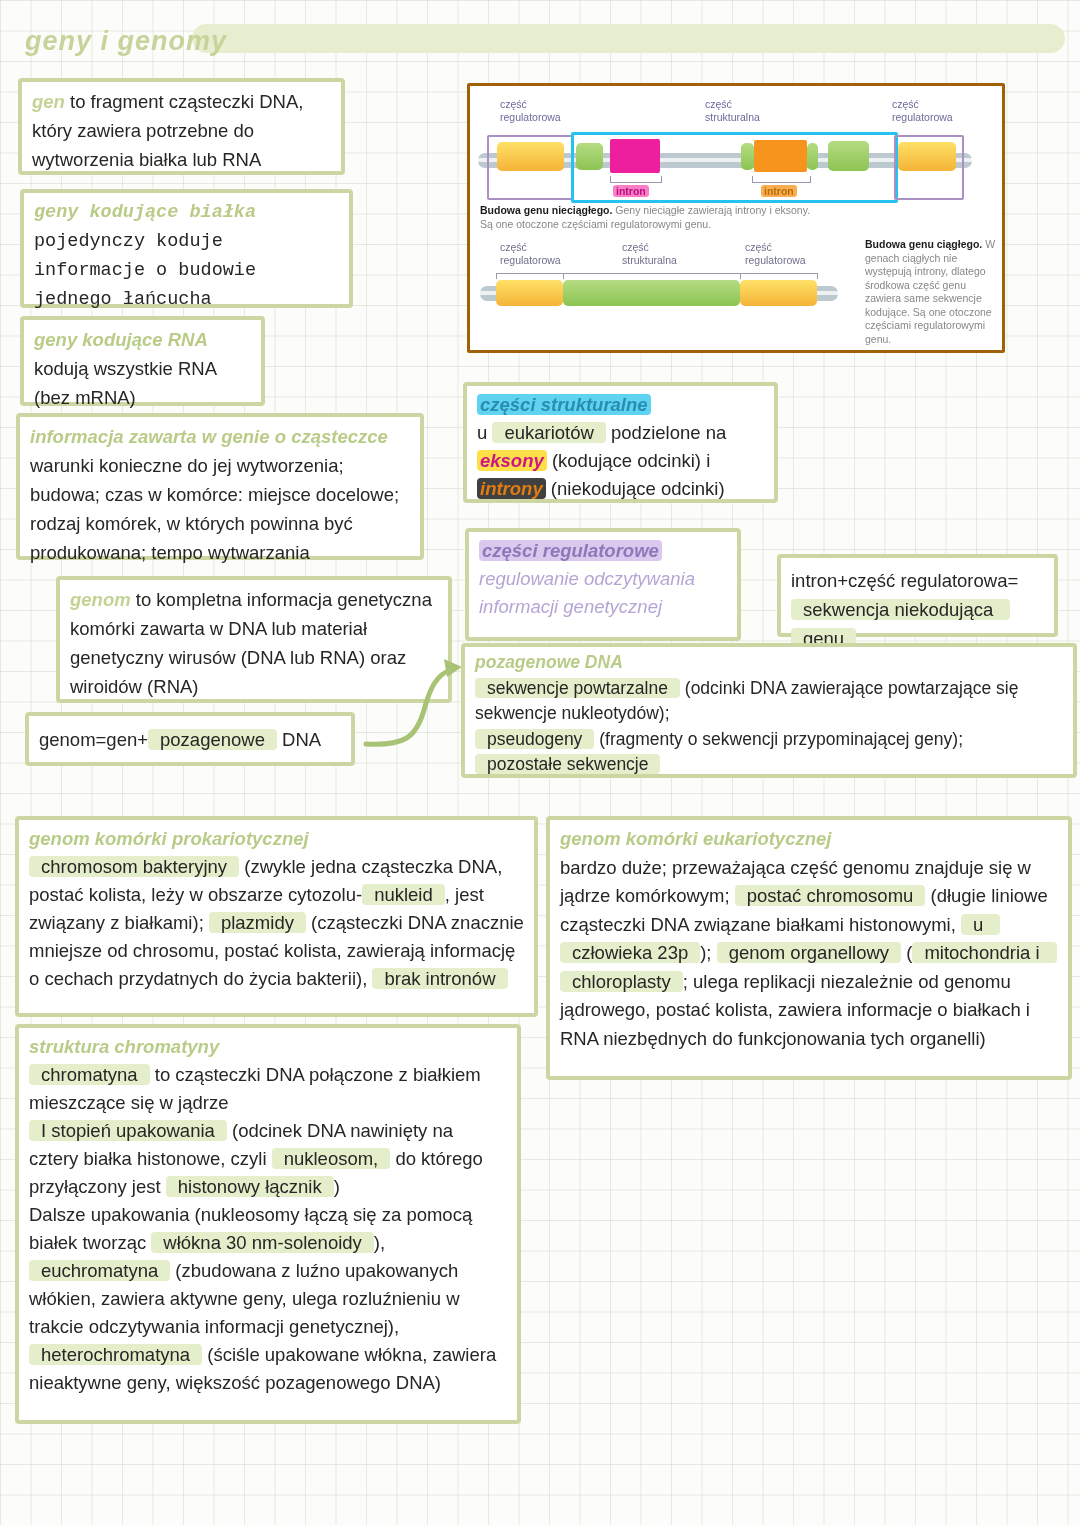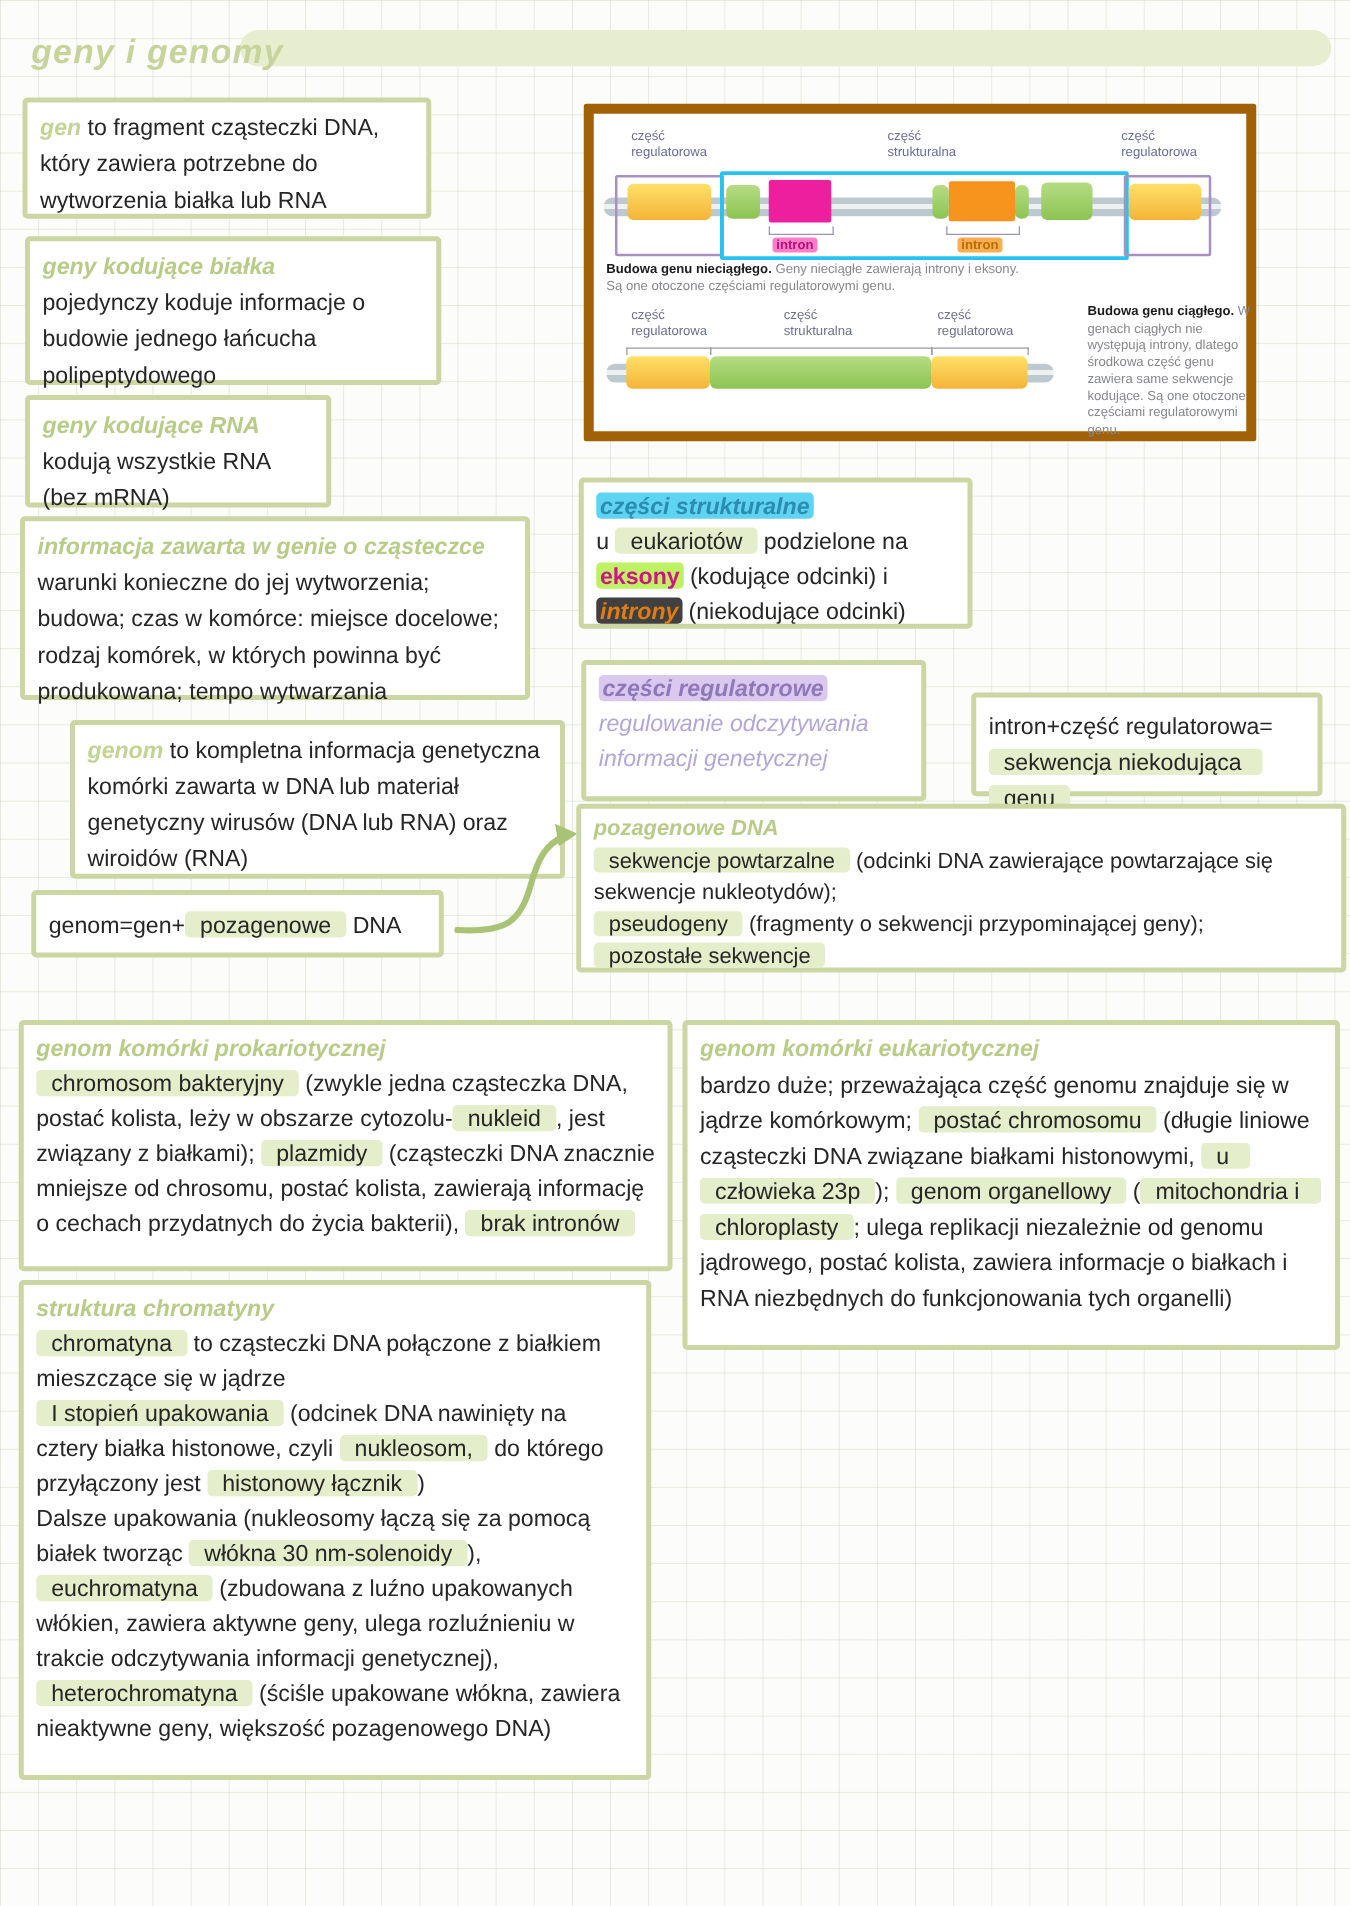--- a/index.html
+++ b/index.html
@@ -16,27 +16,27 @@
     background:#e7eecf;border-radius:15px;}
   .page-title{position:absolute;left:25px;top:26px;font-size:27px;letter-spacing:1px;
     color:#c6d49b;font-style:italic;font-weight:bold;}
   .note-box{position:absolute;background:#fff;border:4px solid #cbd6a2;border-radius:4px;
     padding:5px 10px;box-sizing:border-box;font-size:18.5px;line-height:29px;color:#262626;}
   .hdr{color:#b8cc88;font-style:italic;font-weight:bold;}
   .rich{white-space:pre-wrap;}
   .green-word{color:#c3d394;font-style:italic;font-weight:bold;}
   .hl-green{background:#e5eeca;border-radius:4px;padding:0 12px;box-decoration-break:clone;-webkit-box-decoration-break:clone;}
   .hl-cyan{background:#5fd4f2;color:#2a8cb0;font-style:italic;font-weight:bold;border-radius:4px;padding:0 3px;}
-  .hl-pink{background:#bef264;color:#cf1486;font-weight:bold;border-radius:4px;padding:0 3px;}
+  .hl-pink{background:#fde047;color:#cf1486;font-style:italic;font-weight:bold;border-radius:4px;padding:0 3px;}
   .hl-orange{background:#404040;color:#e07c12;font-style:italic;font-weight:bold;border-radius:4px;padding:0 3px;}
   .hl-lavender{background:#dbc8ef;color:#8d79b8;font-style:italic;font-weight:bold;border-radius:4px;padding:0 3px;}
   .purple-text{color:#b4a6d4;font-style:italic;}
   
   .figure{position:absolute;left:467px;top:83px;width:538px;height:270px;background:#fff;
-    border:8px solid #a16207;border-radius:2px;box-sizing:border-box;}
+    border:3px solid #a16207;border-radius:2px;box-sizing:border-box;}
   .fig-inner{position:relative;width:100%;height:100%;}
   .fig-label{position:absolute;font-size:10.5px;line-height:13px;color:#6b6b9c;white-space:pre-line;}
   .fig-label.gray{color:#6f6f8e;}
   .fig-caption{position:absolute;font-size:10.5px;line-height:13.5px;color:#85878a;}
   .fig-caption b{color:#1c1c1c;}
   .dna{position:absolute;height:15px;border-radius:7px;
     background:linear-gradient(to bottom,#bcc9cf 0 5px,#edf1f2 5px 9px,#bcc9cf 9px 15px);}
   .blk{position:absolute;border-radius:5px;}
   .blk.yellow{background:linear-gradient(to bottom,#ffe067,#f4b437);}
   .blk.green{background:linear-gradient(to bottom,#b5dc82,#8cc453);}
@@ -56,21 +56,21 @@
 </head>
 <body>
 
 <div class="title-pill"></div>
 <div class="page-title">geny i genomy</div>
 
 <div class="note-box" style="left:18px;top:78px;width:327px;height:97px;">
   <div class="rich"><span class="green-word">gen</span><span> to fragment cząsteczki DNA, który zawiera potrzebne do wytworzenia białka lub RNA</span></div>
 </div>
 
-<div class="note-box" style="left:20px;top:189px;width:333px;height:119px;">
+<div class="note-box" style="left:20px;top:189px;width:333px;height:119px;font-family:Liberation Mono, monospace;">
   <div class="hdr">geny kodujące białka</div>
   <div class="rich"><span>pojedynczy koduje informacje o budowie jednego łańcucha polipeptydowego</span></div>
 </div>
 
 <div class="note-box" style="left:20px;top:316px;width:245px;height:90px;">
   <div class="hdr">geny kodujące RNA</div>
   <div class="rich"><span>kodują wszystkie RNA
 (bez mRNA)</span></div>
 </div>
 

